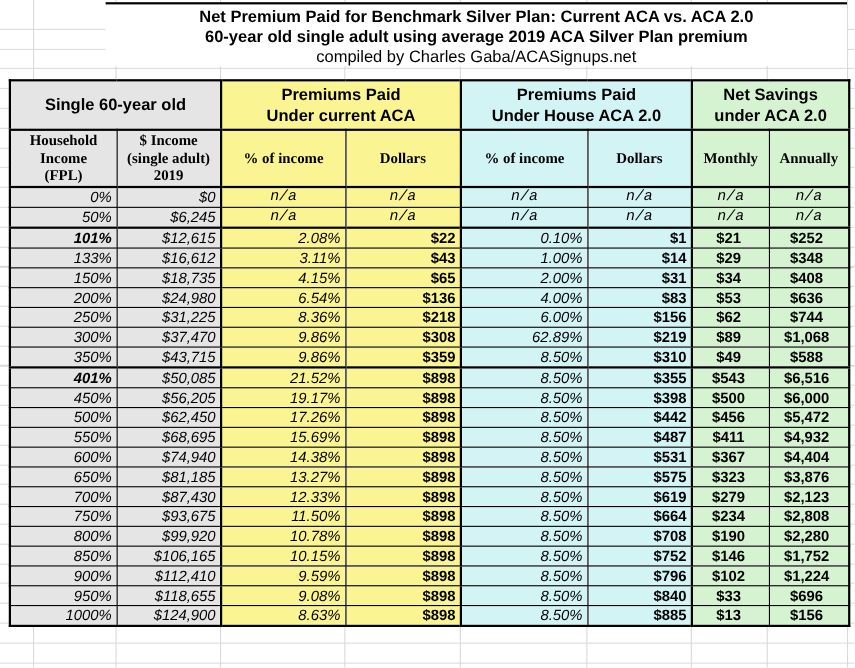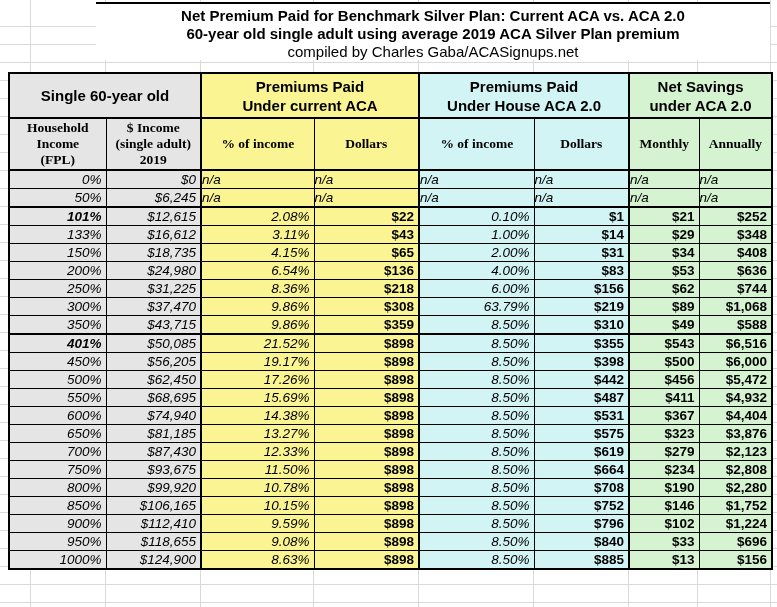--- a/index.html
+++ b/index.html
@@ -42,25 +42,25 @@
   tr.sh th{height:51px;font-size:13.5px;font-weight:bold;line-height:16px;white-space:pre-line;text-align:center;border-bottom:2px solid #000;font-family:Liberation Serif, serif;}
   th.single{font-size:16px;}
   .bg-y{background:var(--yellow);} .bg-c{background:var(--cyan);} .bg-g{background:var(--green);margin-top:22px;}
   .gsep{border-left:2px solid #000 !important;}
   tbody td{
     height:17px;font-size:13.5px;line-height:17px;text-align:right;
     padding:0 4px 0 0;font-style:italic;white-space:nowrap;
   }
   tbody td:nth-child(3),tbody td:nth-child(4){background:var(--yellow);}
   tbody td:nth-child(5),tbody td:nth-child(6){background:var(--cyan);}
-  tbody td:nth-child(7),tbody td:nth-child(8){background:var(--green);}
+  tbody td:nth-child(7),tbody td:nth-child(8){background:var(--green);text-align:center;}
   tbody td:nth-child(3),tbody td:nth-child(5),tbody td:nth-child(7){border-left:2px solid #000;}
   tbody td:nth-child(4),tbody td:nth-child(6),
   tbody td:nth-child(7),tbody td:nth-child(8){font-style:normal;font-weight:bold;}
-  tbody td.na{font-style:italic;font-weight:normal;text-align:left;padding:0;}
+  tbody td.na{font-style:italic;font-weight:normal;text-align:center;padding:0;font-family:Liberation Mono, monospace;}
   tbody td.bold-fpl{font-weight:bold;padding-left:42px;}
   tbody tr.thick-top td{border-top:2px solid #000;}
 </style>
 </head>
 <body>
 
 <div class="sheet">
   <div class="gridbg"></div>
 
   <div class="titlebox">
@@ -174,21 +174,21 @@
           <td>6.00%</td>
           <td>$156</td>
           <td>$62</td>
           <td>$744</td>
         </tr>
         <tr>
           <td>300%</td>
           <td>$37,470</td>
           <td>9.86%</td>
           <td>$308</td>
-          <td>63.79%</td>
+          <td>62.89%</td>
           <td>$219</td>
           <td>$89</td>
           <td>$1,068</td>
         </tr>
         <tr>
           <td>350%</td>
           <td>$43,715</td>
           <td>9.86%</td>
           <td>$359</td>
           <td>8.50%</td>

